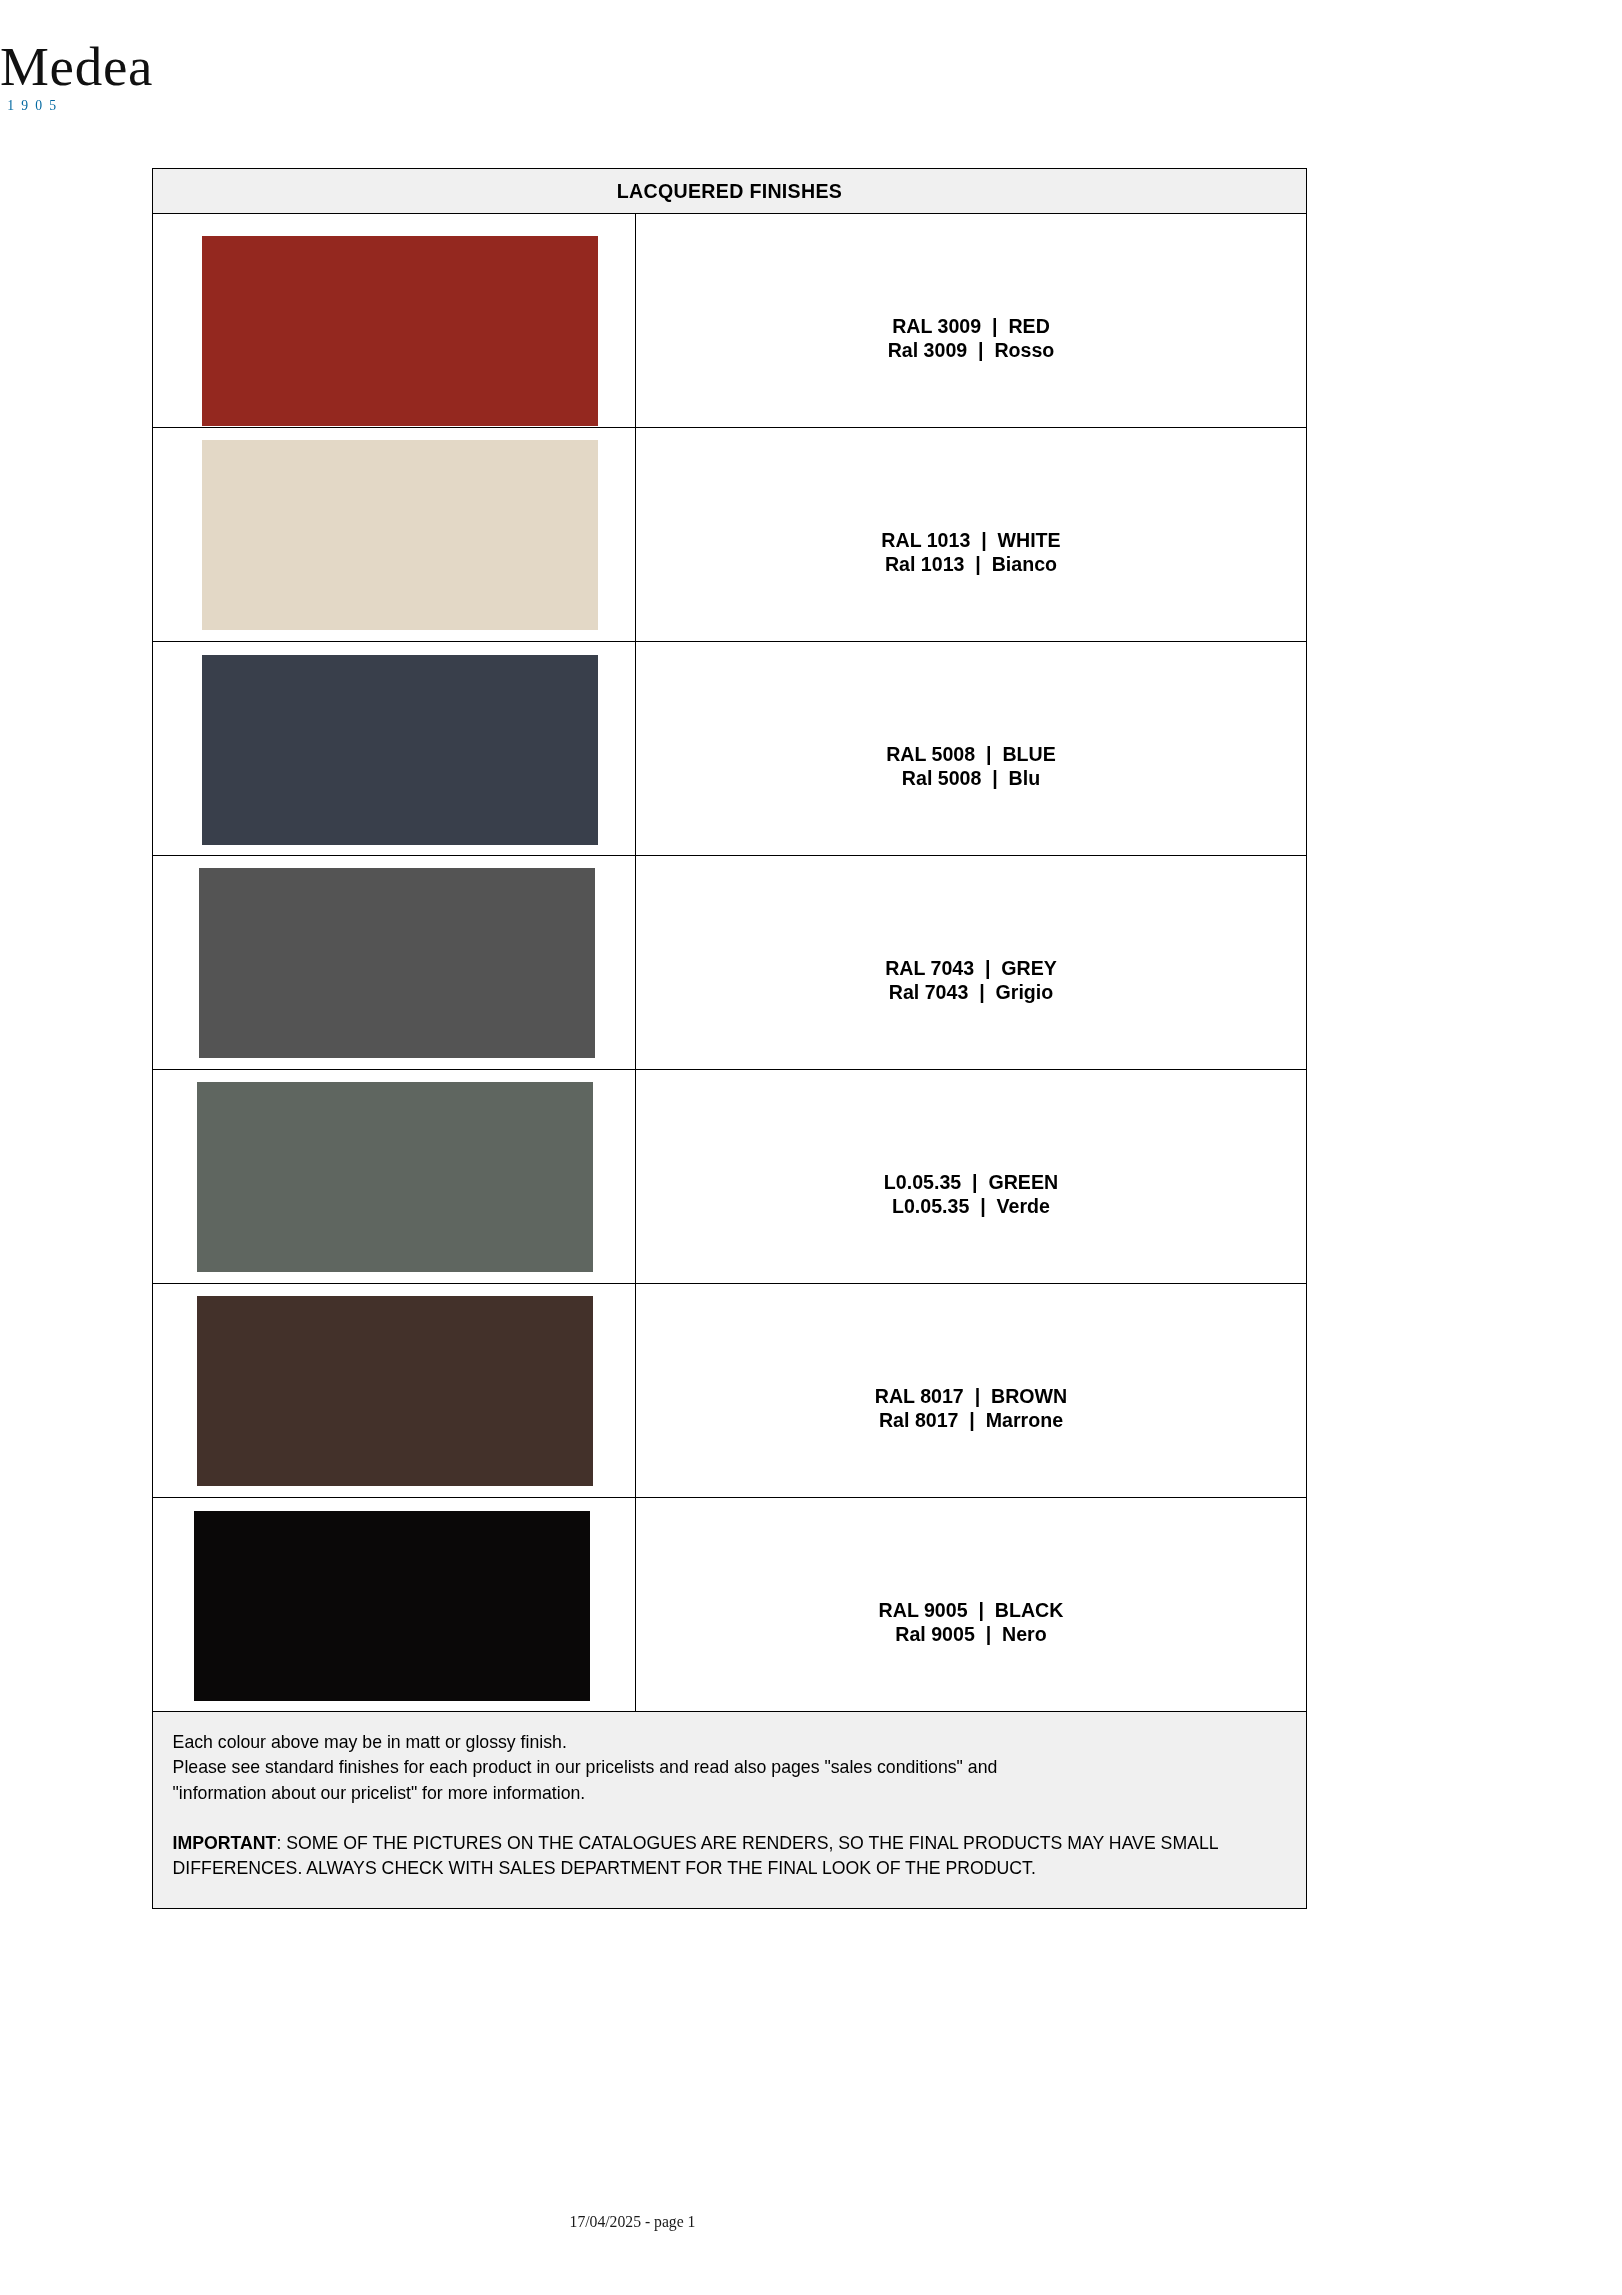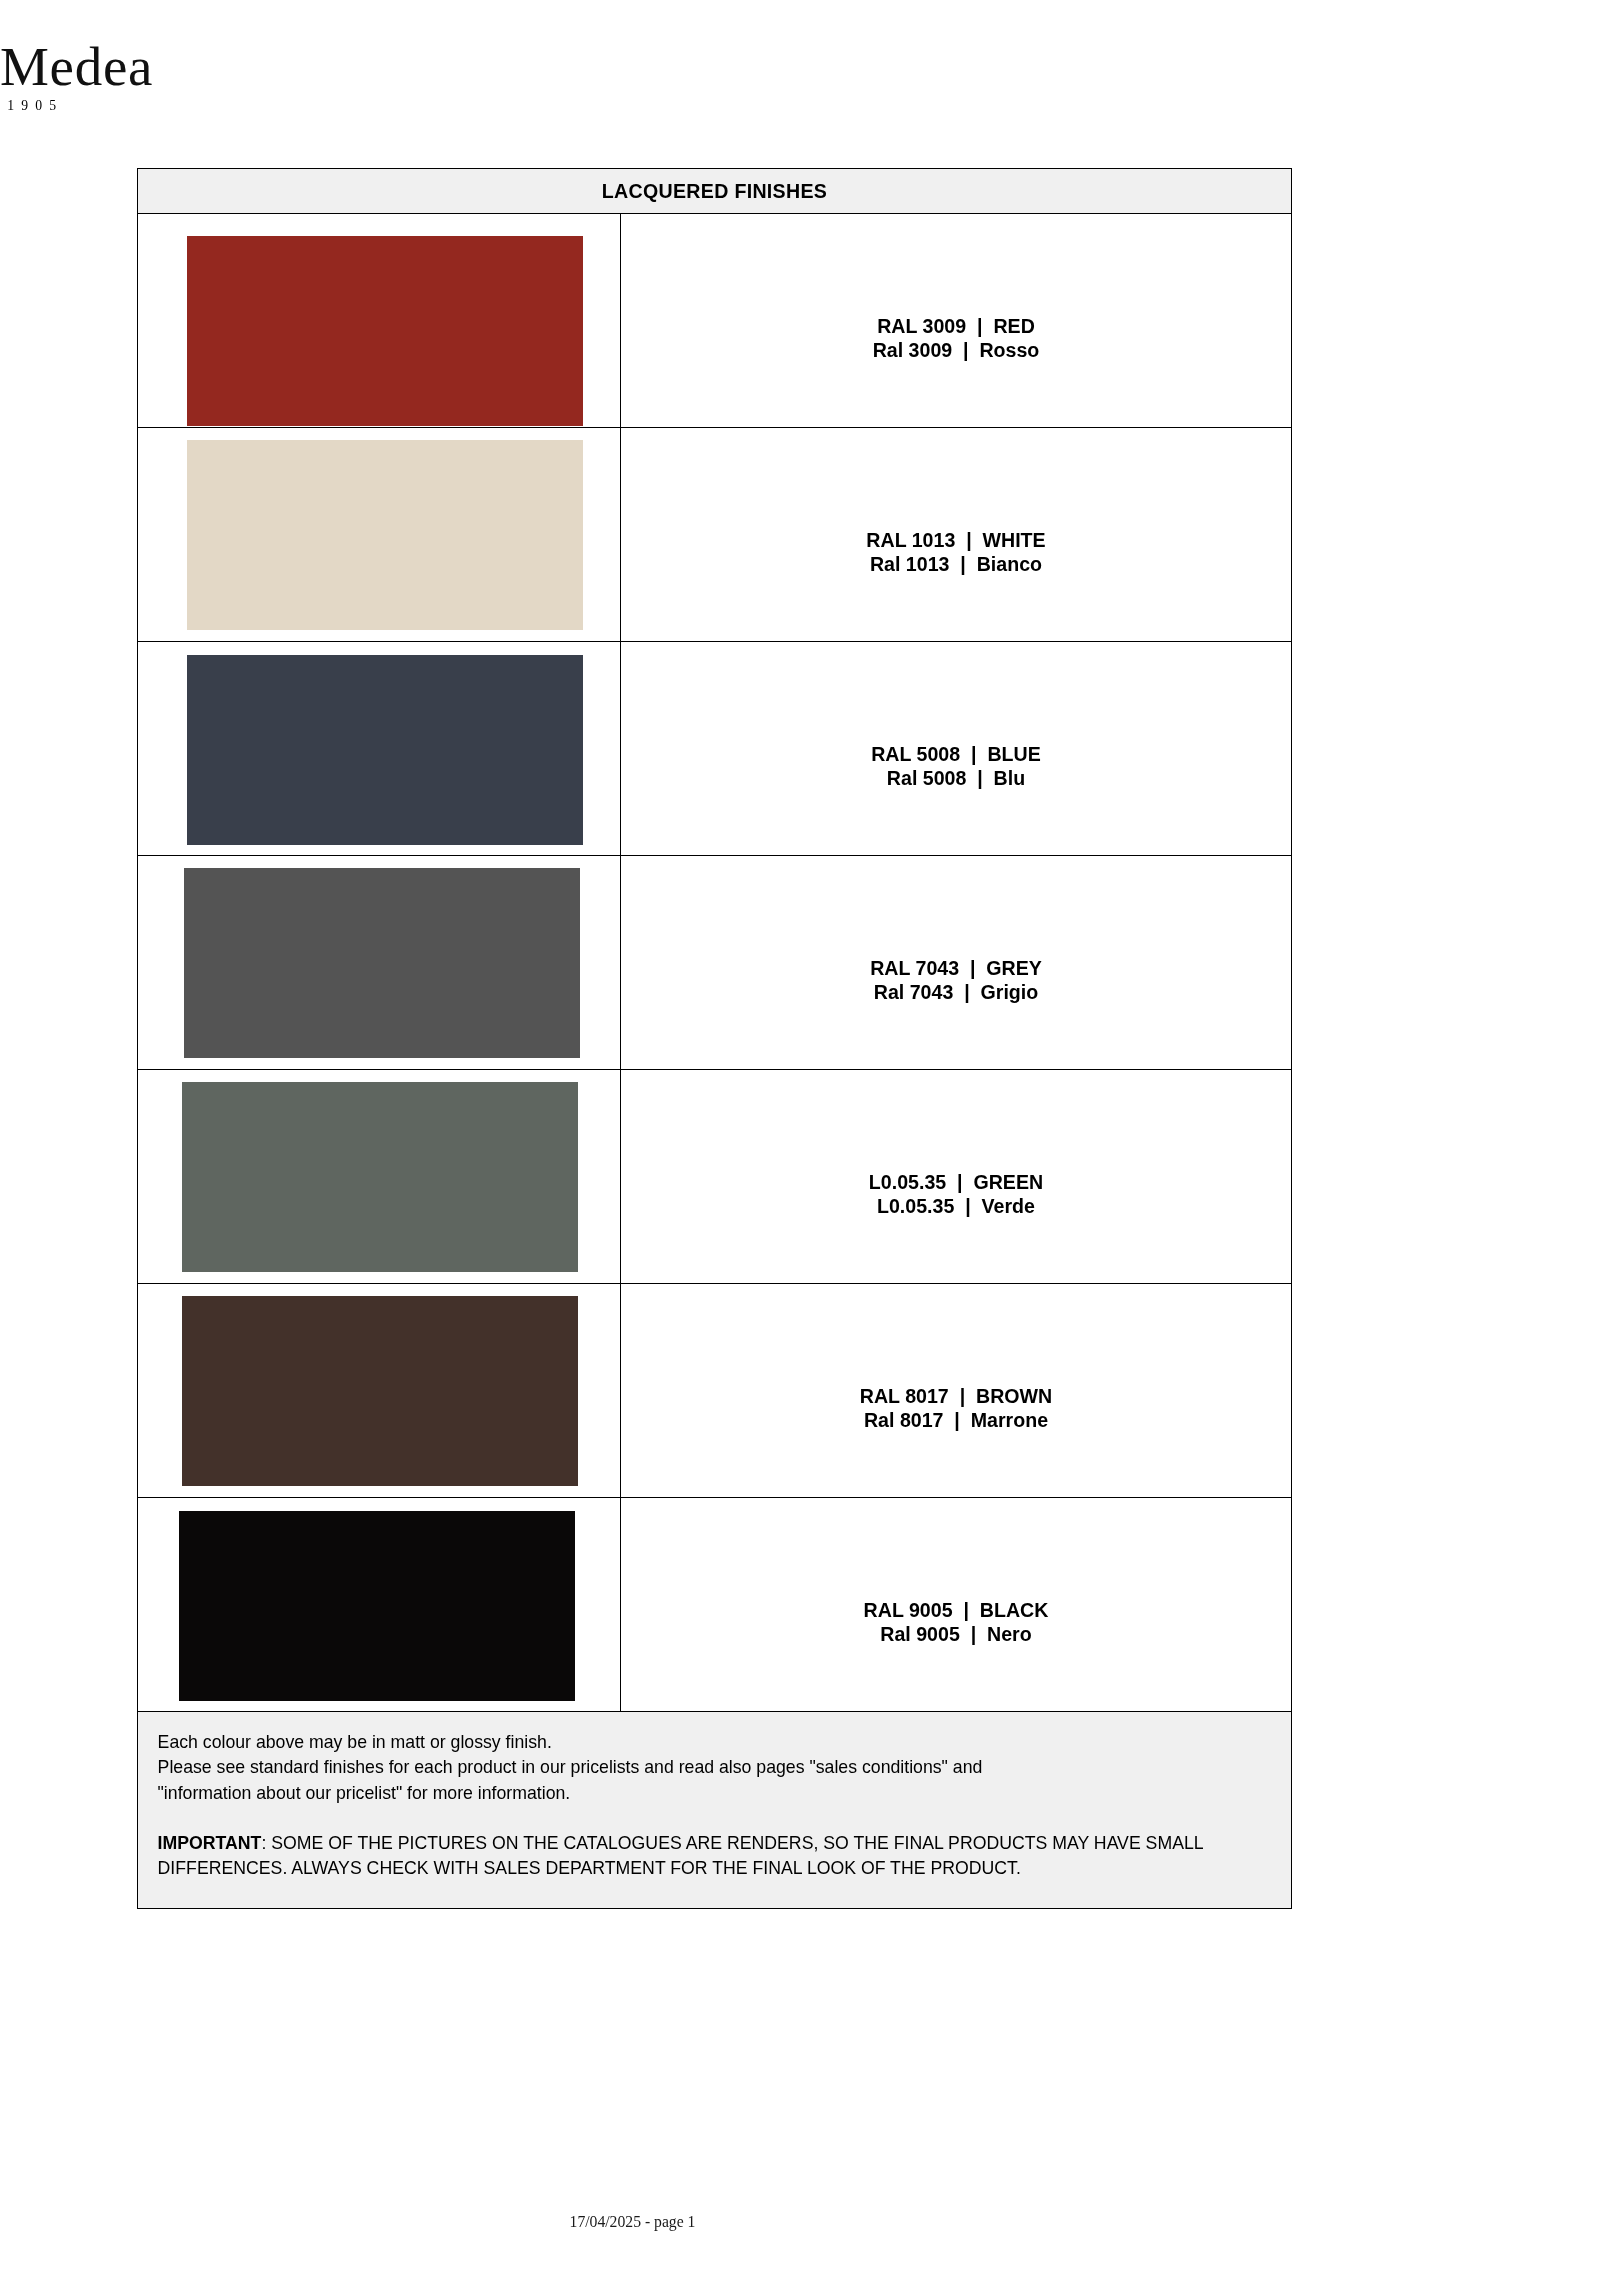--- a/index.html
+++ b/index.html
@@ -27,29 +27,29 @@
     font-family: "Liberation Serif", serif;
     font-size: 55px;
     line-height: 0.95;
     letter-spacing: 0.7px;
     color: #111111;
   }
   .logo-year {
     font-family: "Liberation Serif", serif;
     font-size: 13.7px;
     letter-spacing: 7.2px;
-    color: #000000;
+    color: #0369a1;
     margin-top: 5.2px;
     padding-left: 7.2px;
   }
 
   
   .finish-table {
     position: absolute;
-    left: 137px;
+    left: 152px;
     top: 168px;
     width: 1155px;
     border: 1.3px solid #000000;
     box-sizing: border-box;
   }
 
   .table-header {
     height: 44px;
     background: #f0f0f0;
     border-bottom: 1.3px solid #000000;

